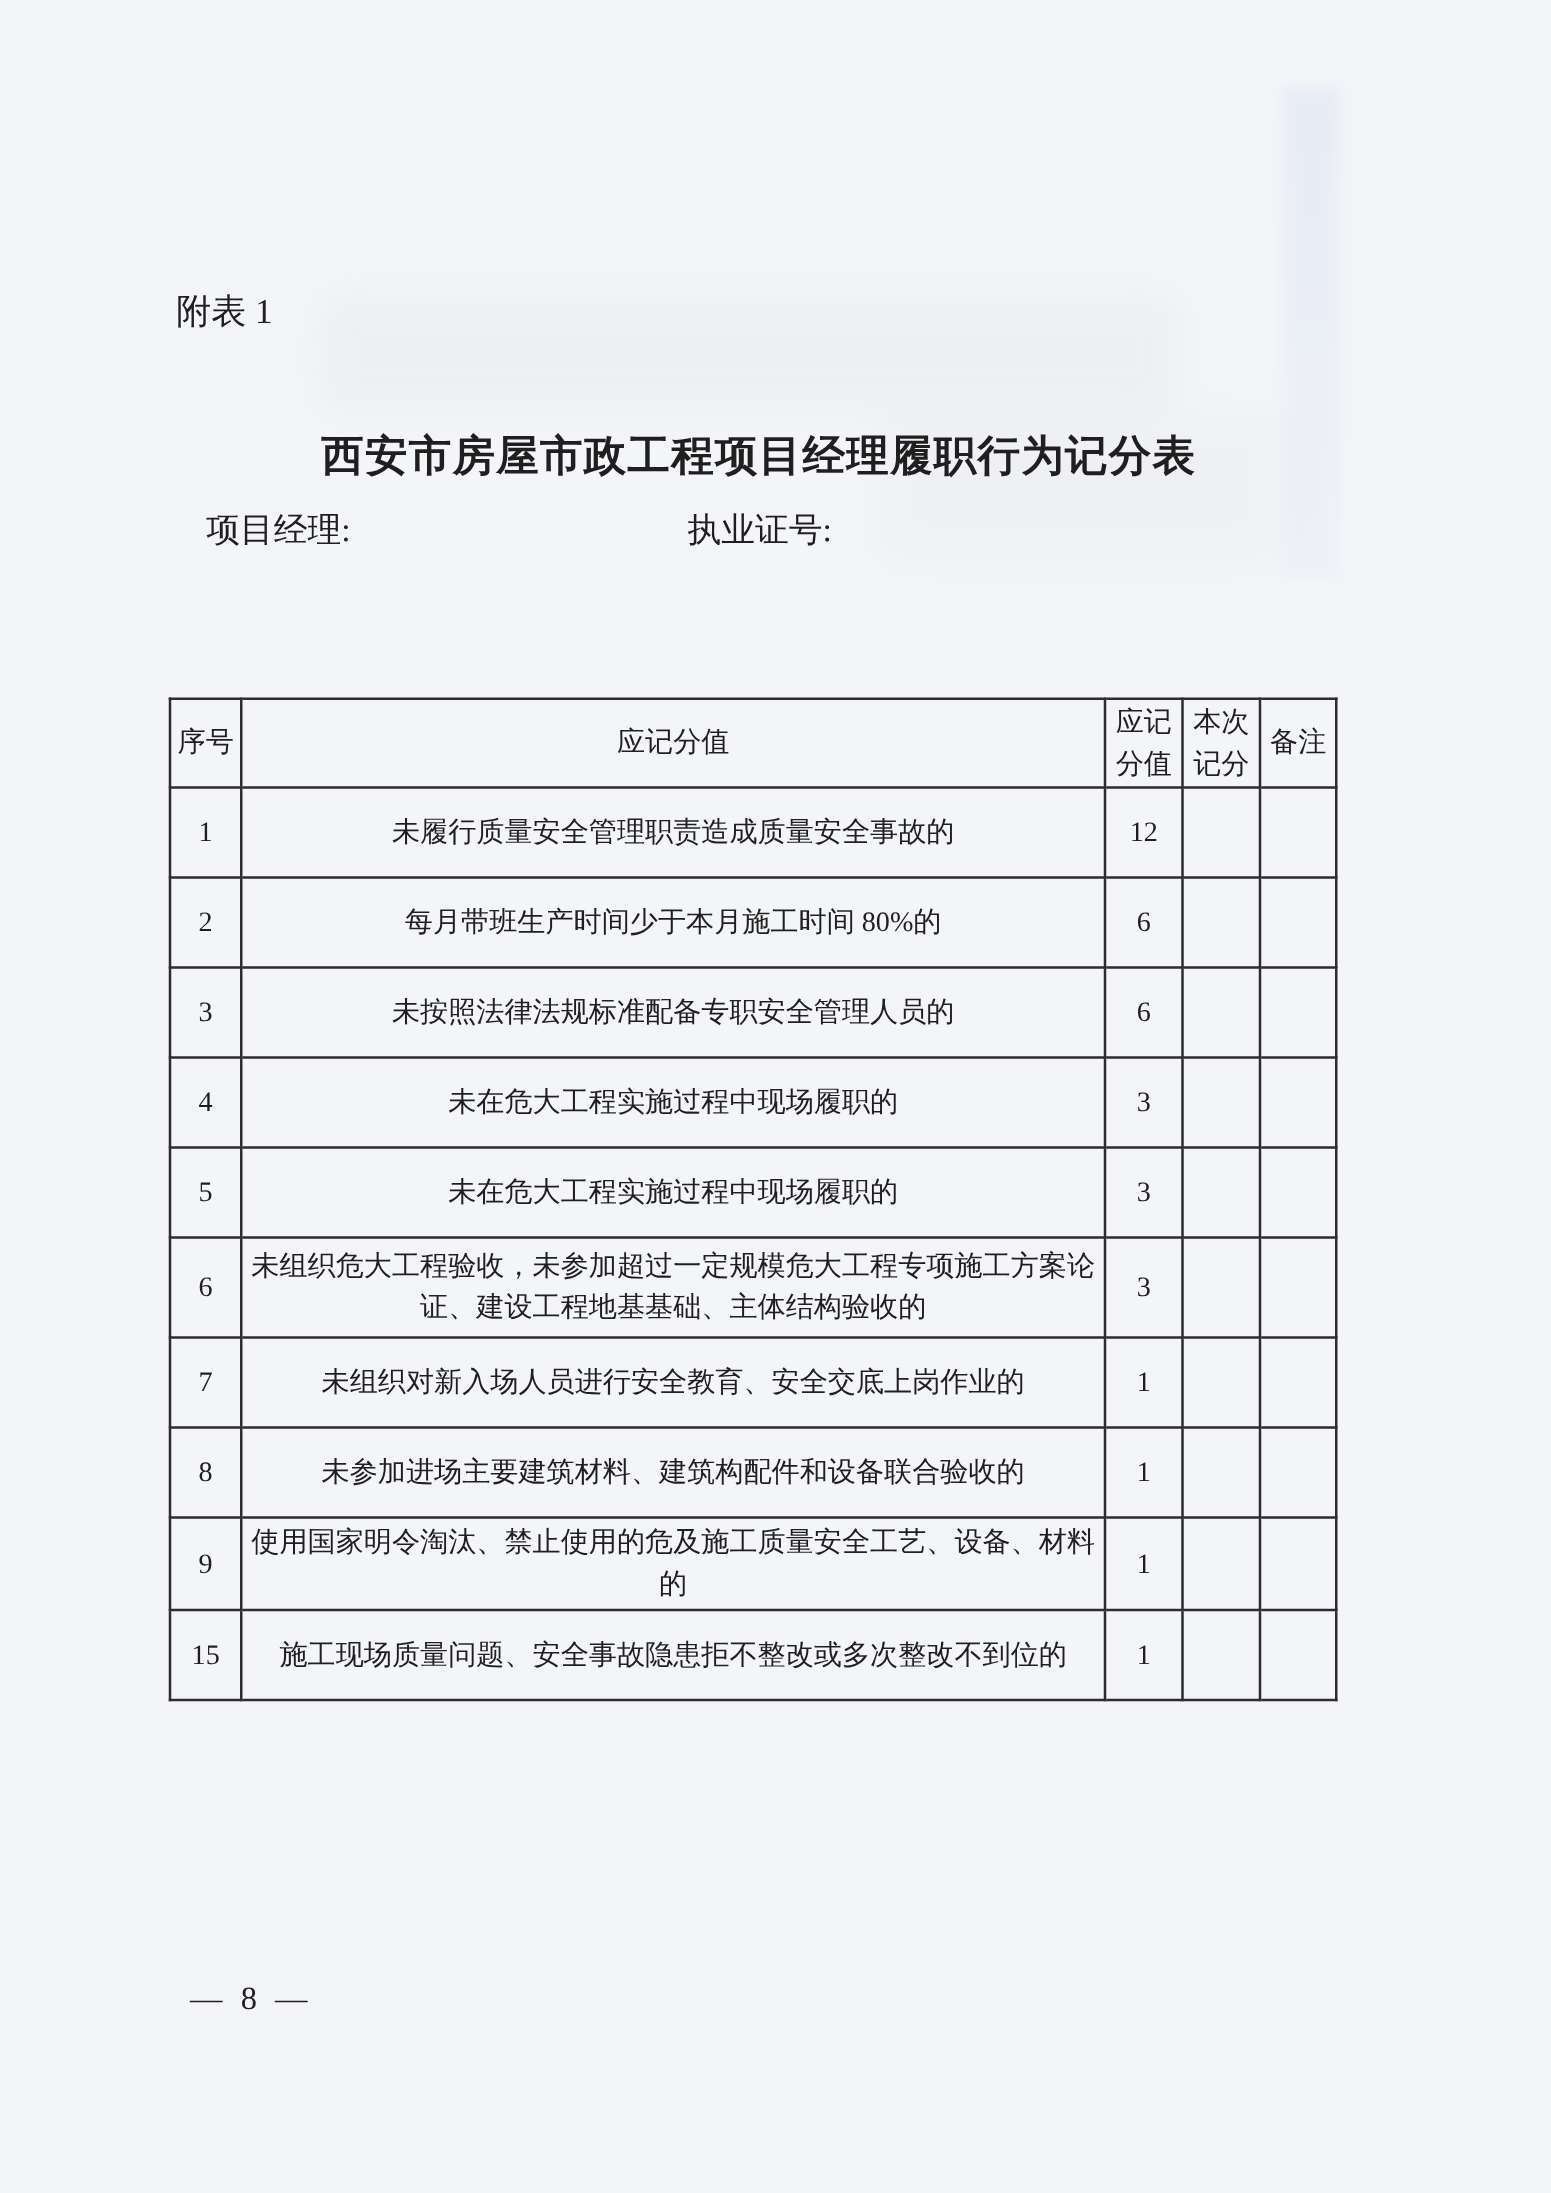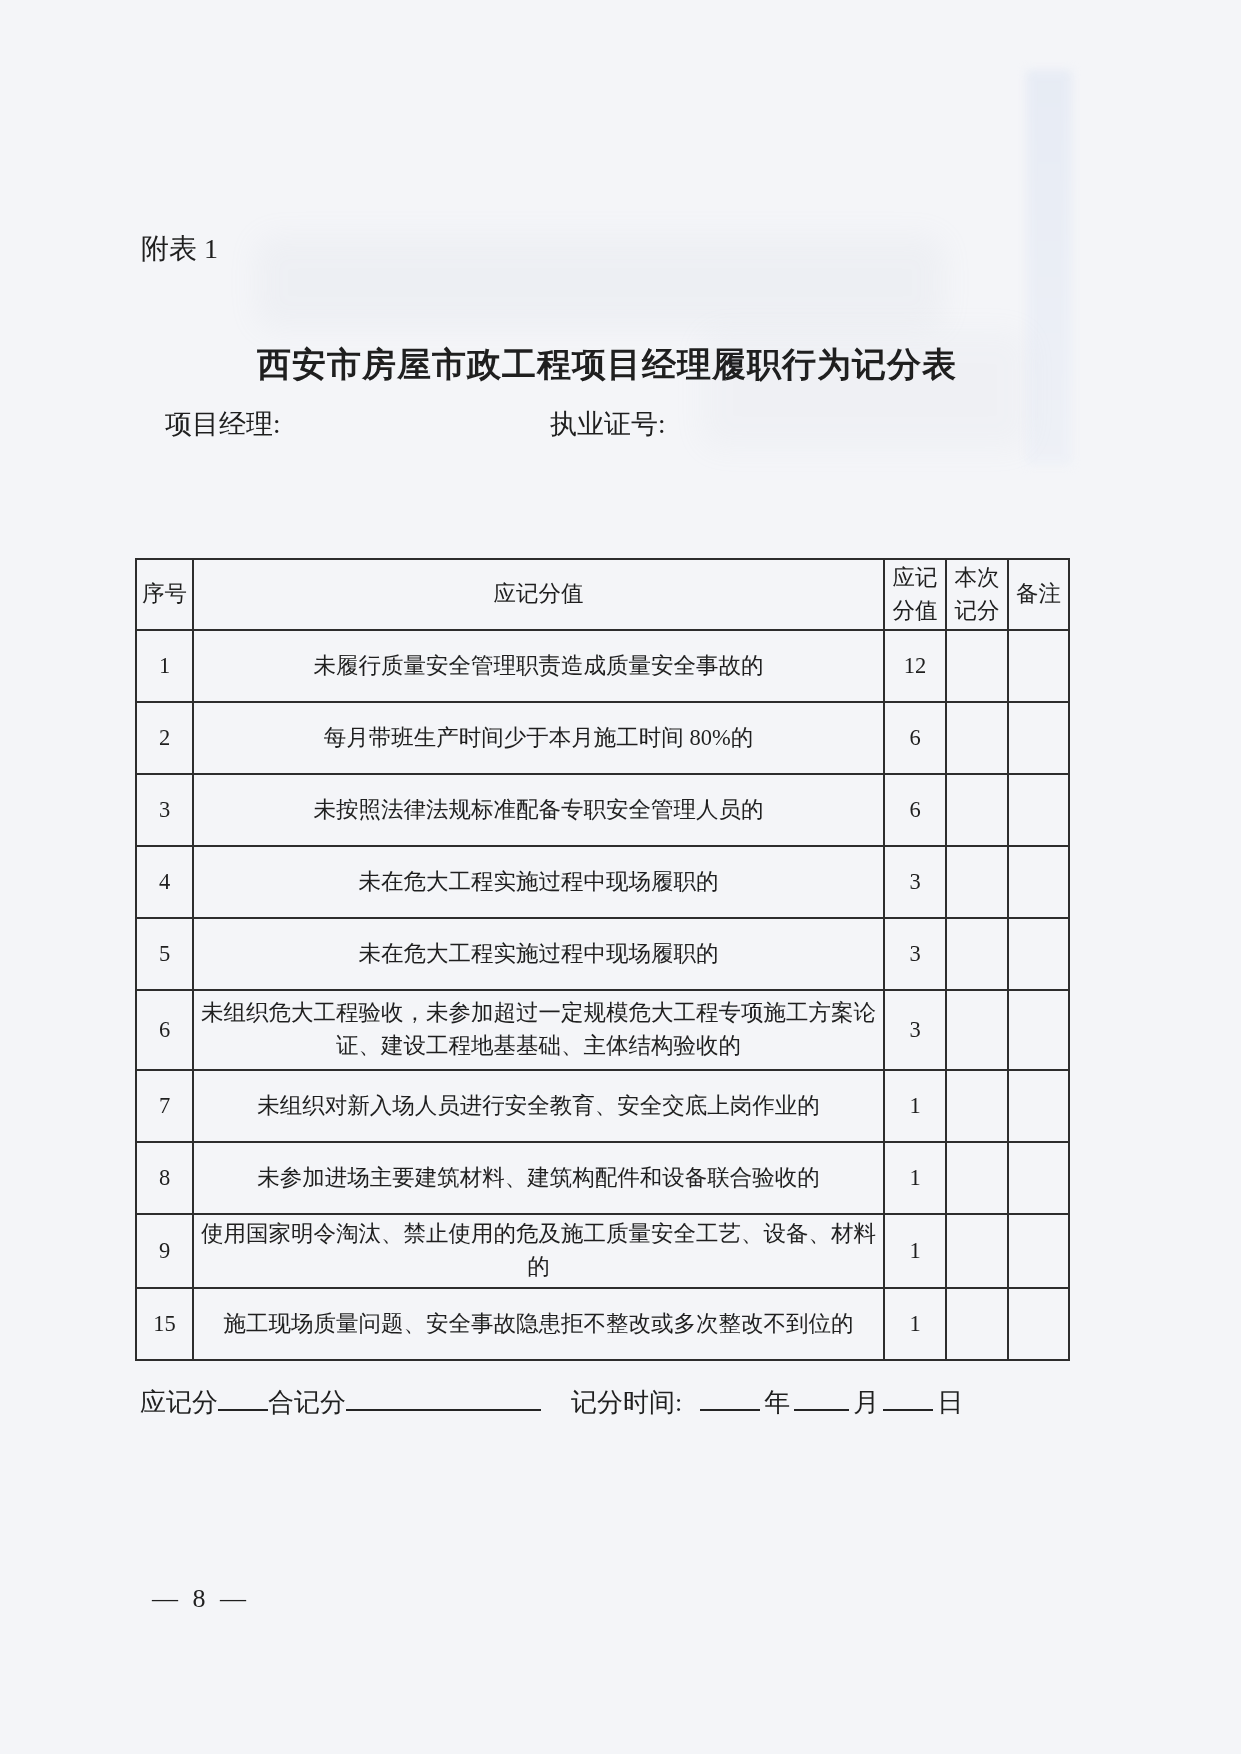--- a/index.html
+++ b/index.html
@@ -175,31 +175,18 @@
       <tr>
         <td>15</td>
         <td class="reason">施工现场质量问题、安全事故隐患拒不整改或多次整改不到位的</td>
         <td>1</td>
         <td></td>
         <td></td>
       </tr>
     </tbody>
   </table>
 
-  <div class="footer-line fl1">
-    <span>应记分</span>
-    <span class="ul w50"></span>
-    <span>合记分</span>
-    <span class="ul w195"></span>
-    <span class="ml30">记分时间:</span>
-    <span class="ul w60 ml18"></span>
-    <span class="ml4">年</span>
-    <span class="ul w55 ml4"></span>
-    <span class="ml4">月</span>
-    <span class="ul w50 ml4"></span>
-    <span class="ml4">日</span>
-  </div>
 
 
 
   <div class="page-number">— 8 —</div>
 
 </div>
 
 </body></html>

